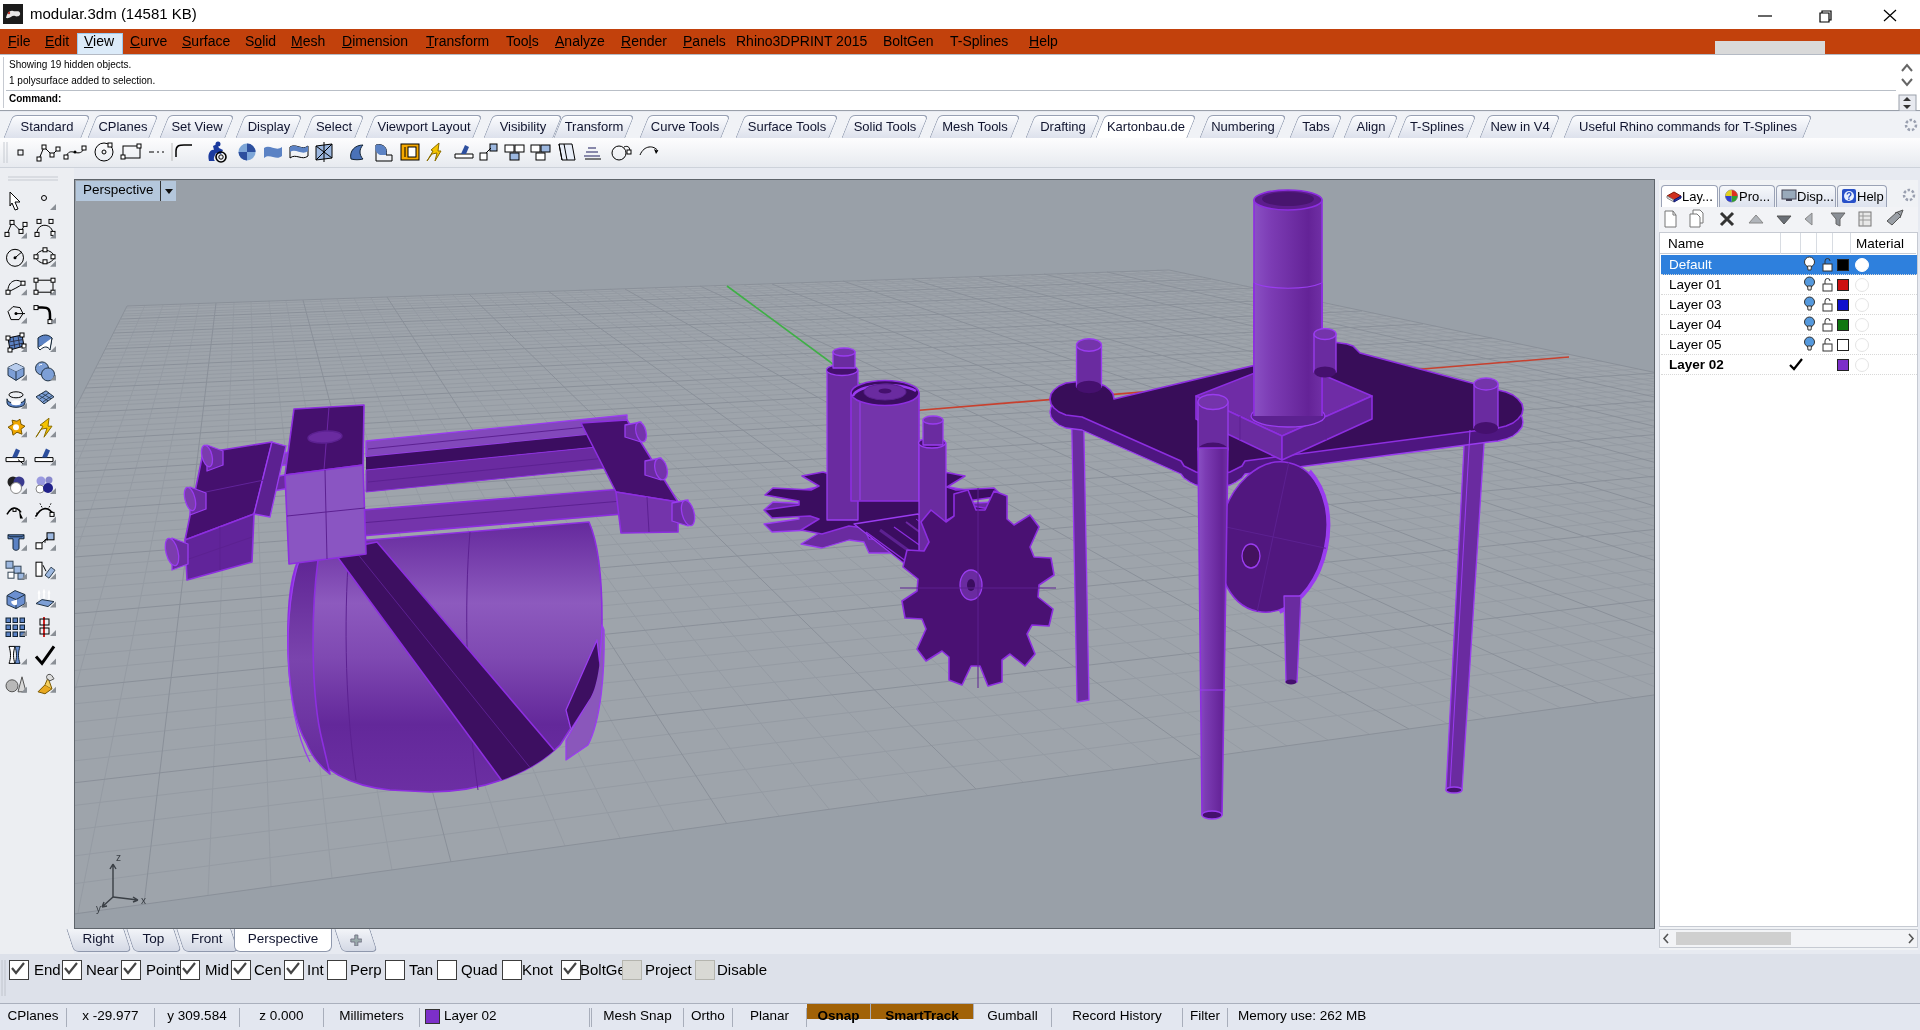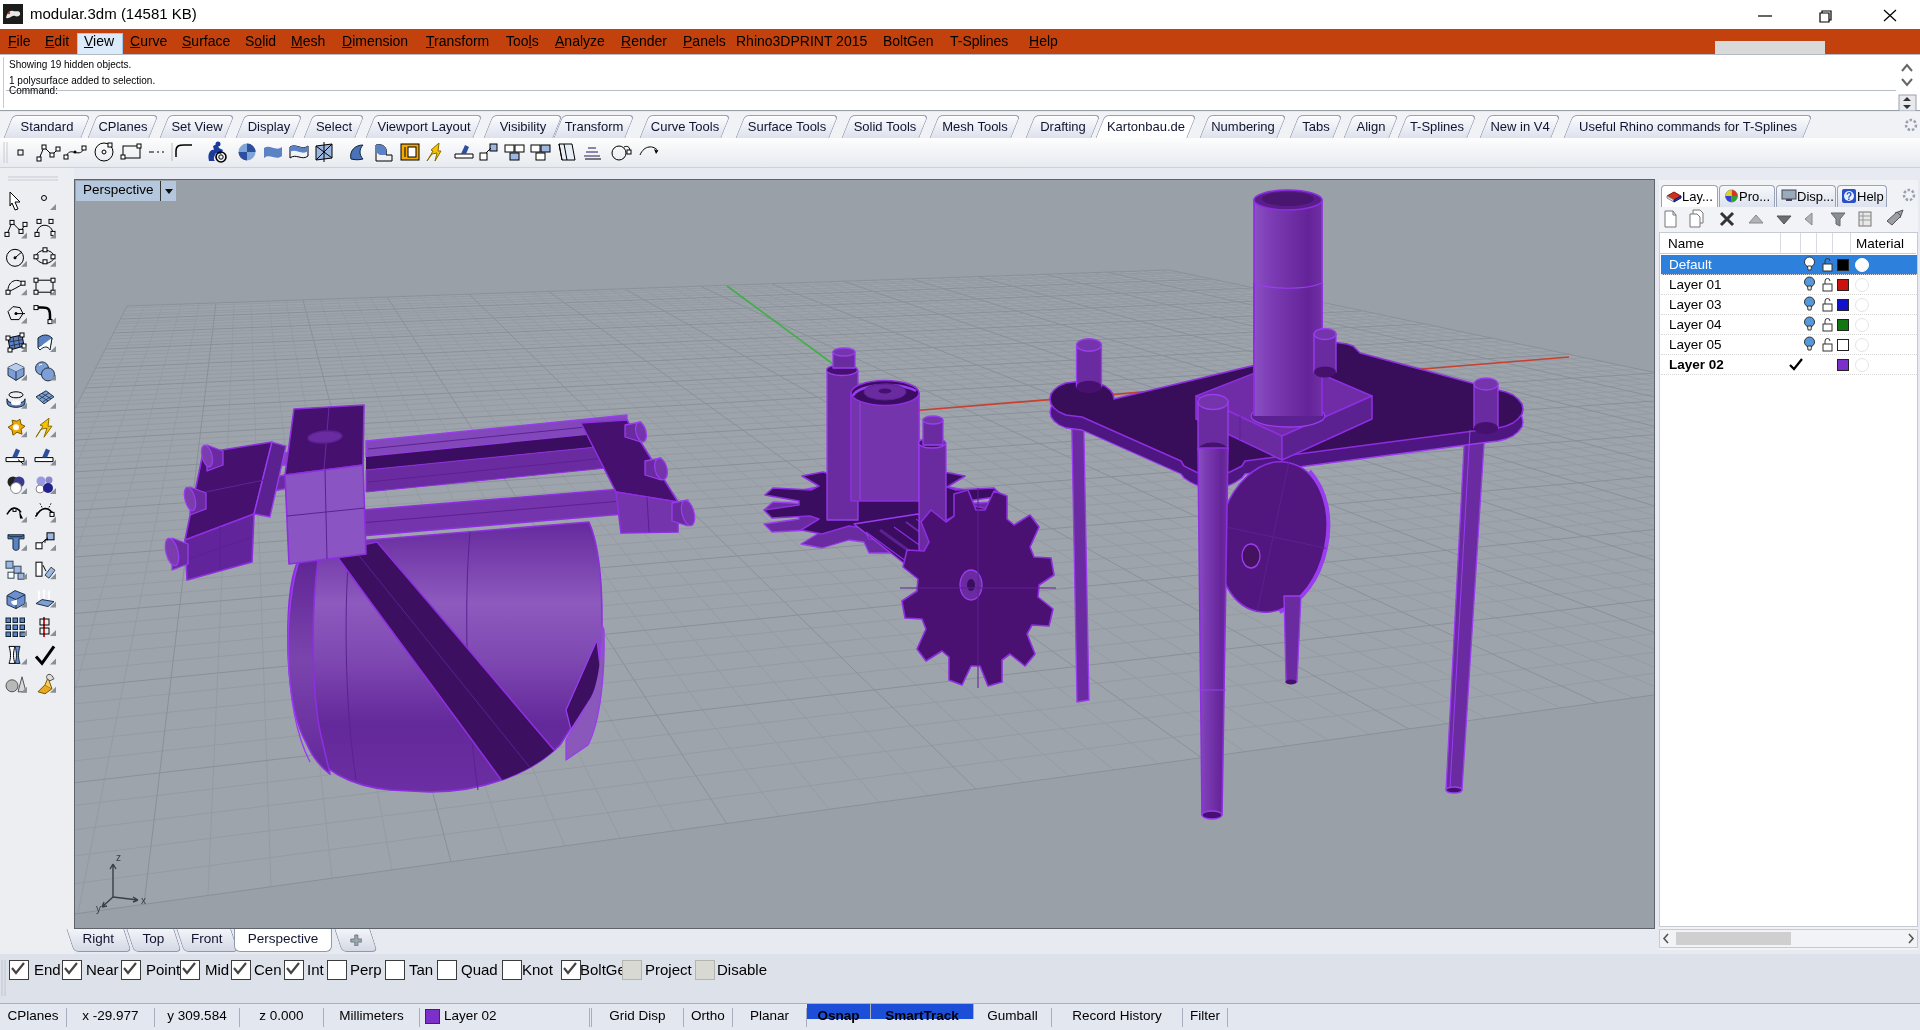--- a/index.html
+++ b/index.html
@@ -6,21 +6,21 @@
 #titlebar{left:0;top:0;width:1920px;height:29px;background:#ffffff}
 #titlebar .ttl{position:absolute;left:30px;top:5px;font-size:15px;color:#000}
 #menubar{left:0;top:29px;width:1920px;height:25px;background:#c2410c}
 #menubar span{position:absolute;top:4px;font-size:14px;color:#000}
 #menubar u{text-decoration:underline}
 #viewhl{position:absolute;left:77px;top:0px;width:46px;height:23px;background:#dcebf9;border:1px solid #9ccaf0}
 #cmdarea{left:0;top:54px;width:1920px;height:57px;background:#fff;border-top:1px solid #b4bac4;border-bottom:1px solid #9aa0aa;font-size:10px;color:#000}
 #cmdarea .l1{position:absolute;left:9px;top:4px}
 #cmdarea .l2{position:absolute;left:9px;top:20px}
 #cmdarea .sep{position:absolute;left:6px;top:35px;width:1890px;border-top:1px solid #b9bfc7}
-#cmdarea .cmd{position:absolute;left:9px;top:30px;font-weight:normal}
+#cmdarea .cmd{position:absolute;left:9px;top:38px;font-weight:bold}
 #cmdarea .grip{position:absolute;left:3px;top:2px;width:2px;height:51px;border-left:1px solid #c6cad1}
 #tabrow{left:0;top:112px;width:1920px;height:26px;background:#f0f2f6}
 .ttab{position:absolute;top:3px;height:23px;background:linear-gradient(#fbfcfe,#dde1ec);border:1px solid #97a0b4;border-bottom:none;border-radius:5px 5px 0 0;transform:skewX(-22deg);box-shadow:inset 0 1px 0 #fff}
 .ttab i{display:block;transform:skewX(22deg);font-style:normal;font-size:13px;color:#10142e;text-align:center;margin-top:3px}
 .ttab.act{background:#fff;z-index:3}
 #toolrow{left:0;top:138px;width:1920px;height:30px;background:linear-gradient(#fdfdfe,#e7eaef);border-bottom:1px solid #cdd2da}
 #sidebar{left:0;top:168px;width:74px;height:787px;background:#eceef2}
 #viewport{left:74px;top:179px;width:1581px;height:750px;border:1px solid #5e646b;background:#99a0a8}
 #vplabel{position:absolute;left:1px;top:1px;height:20px;background:#b4c7dc;font-size:13.5px;color:#000}
 #rpanel{left:1659px;top:180px;width:259px;height:770px;background:#f0f2f5}
@@ -29,21 +29,21 @@
 .vtab i{display:block;transform:skewX(-18deg);font-style:normal;font-size:13.5px;color:#10142e;text-align:center;margin-top:2px}
 .vtab.act{background:#fff;transform:skewX(0);border-radius:0 0 6px 6px}
 .vtab.act i{transform:none}
 #osnap{left:0;top:954px;width:1920px;height:49px;background:#dde1ea}
 .cb{position:absolute;top:6px;width:20px;height:20px;background:#fff;border:1.5px solid #3c3c3c}
 .cb.dis{background:#d9d9d4;border:1px solid #b5b5ae}
 .cb svg{position:absolute;left:-2px;top:-2px}
 .cl{position:absolute;top:7px;font-size:15px;color:#000}
 #status{left:0;top:1003px;width:1920px;height:27px;background:#e3e7f0;border-top:1px solid #aab0bd;font-size:13.5px;color:#000}
 #status .c{position:absolute;top:4px;text-align:center;border-right:1px solid #a8aebb;height:19px}
-#status .hl{background:#1d4ed8;font-weight:bold;top:0;padding-top:4px;height:15px;border-right:1px solid #a8aebb}
+#status .hl{background:#a16207;font-weight:bold;top:0;padding-top:4px;height:15px;border-right:1px solid #a8aebb}
 #wbtns path{stroke:#000;stroke-width:1.2;fill:none}
 .grayrect{position:absolute;left:1715px;top:41px;width:110px;height:21px;background:#d9d9d9}
 #ptabs{position:absolute;left:0;top:5px;width:259px;height:22px}
 .ptab{position:absolute;top:0;height:22px;background:linear-gradient(#f6f8fb,#dde2ee);border:1px solid #9aa2b6;border-bottom:none;border-radius:4px 4px 0 0;font-size:13px;color:#000}
 .ptab.act{background:#fff}
 #ptool{position:absolute;left:0;top:27px;width:259px;height:25px;background:#f2f3f6}
 #ptable{position:absolute;left:0;top:52px;width:259px;height:695px;background:#fff;border:1px solid #c6cad2}
 .prow{position:absolute;left:1px;width:256px;height:20px;font-size:13.5px;color:#000;border-bottom:1px dotted #d8d8d8}
 .prow .nm{position:absolute;left:8px;top:2px}
 .csq{position:absolute;top:4px;width:12px;height:12px;border:1px solid #222}
@@ -882,20 +882,21 @@
     <span class="cl" style="left:717px">Disable</span>
   </div>
 <div class="abs" id="status">
     <span class="c" style="left:0px;width:67px">CPlanes</span>
     <span class="c" style="left:67px;width:88px">x -29.977</span>
     <span class="c" style="left:155px;width:85px">y 309.584</span>
     <span class="c" style="left:240px;width:84px">z 0.000</span>
     <span class="c" style="left:324px;width:96px">Millimeters</span>
     <span class="c" style="left:420px;width:170px;text-align:left"><span style="position:absolute;left:5px;top:1px;width:15px;height:15px;background:#7c2fc9;border:1px solid #333"></span><span style="margin-left:24px">Layer 02</span></span>
     <span class="c" style="left:590px;width:2px"></span>
-    <span class="c" style="left:592px;width:92px">Grid Disp</span>
+    <span class="c" style="left:592px;width:92px">Mesh Snap</span>
     <span class="c" style="left:684px;width:49px">Ortho</span>
     <span class="c" style="left:733px;width:74px">Planar</span>
     <span class="c hl" style="left:807px;width:64px">Osnap</span>
     <span class="c hl" style="left:871px;width:103px">SmartTrack</span>
     <span class="c" style="left:974px;width:78px">Gumball</span>
     <span class="c" style="left:1052px;width:131px">Record History</span>
     <span class="c" style="left:1183px;width:45px">Filter</span>
+    <span class="c" style="left:1228px;width:692px;text-align:left;padding-left:10px;border-right:none">Memory use: 262 MB</span>
   </div>
 </body></html>

